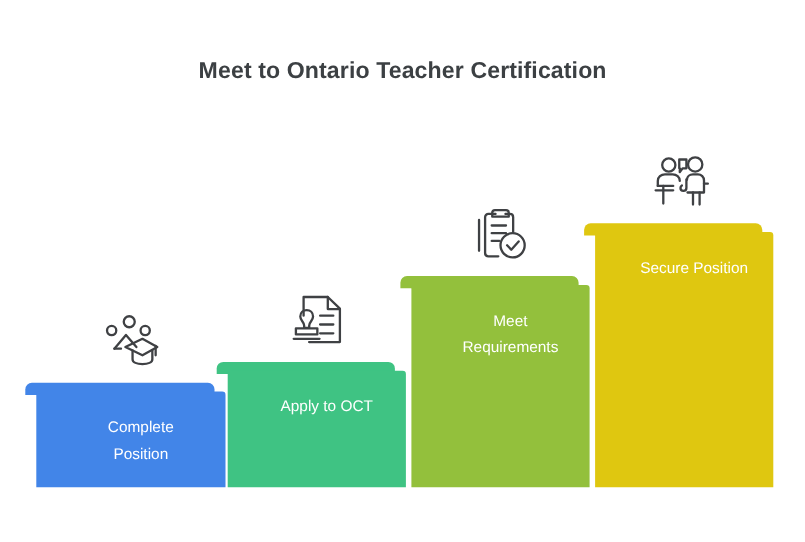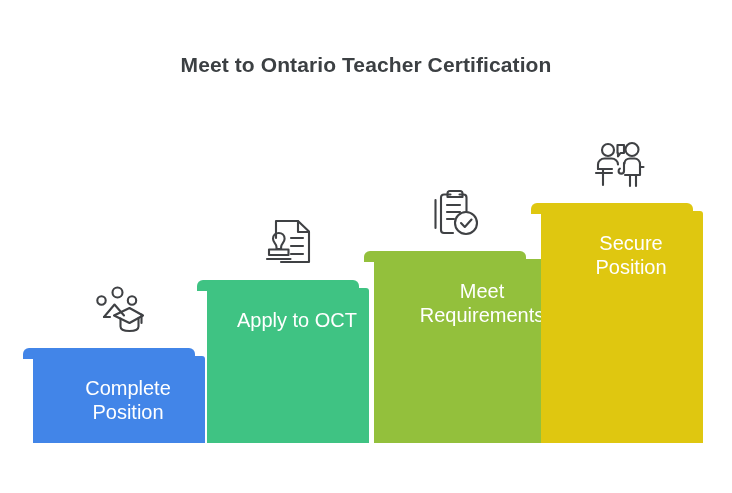--- a/index.html
+++ b/index.html
@@ -66,21 +66,21 @@
     border-radius: 3px 3px 0 0;
   }
 
   .bar-label {
     position: absolute;
     left: 0;
     right: 0;
     top: 20px;
     text-align: center;
     color: #ffffff;
-    font-size: 20px;
+    font-size: 14px;
     line-height: 24px;
     padding: 0 8px;
     box-sizing: border-box;
     white-space: pre-line;
     margin-left: 18px;
   }
 
   .step-icon {
     position: absolute;
     left: 50%;
@@ -131,21 +131,21 @@
           <path d="M50.5 30.5 L50.5 39"></path>
         </svg>
       </div>
       <div class="bar-cap" style="width:172px; background:#4285e8;"></div>
       <div class="bar-body" style="width:172px; background:#4285e8;">
         <div class="bar-label">Complete
 Position</div>
       </div>
     </div>
 
-    <div class="step" id="step-2" style="left:207px; width:162px; height:163px;">
+    <div class="step" id="step-2" style="left:207px; width:162px; height:114px;">
       <div class="step-icon">
         <svg viewBox="0 0 56 52" fill="none" stroke="#3f4144" stroke-width="2.1" stroke-linecap="round" stroke-linejoin="round">
           <path d="M16 22 L16 5 L38 5 L49 15.5 L49 46 L21 46"></path>
           <path d="M38 5 L38 16 L49 16"></path>
           <path d="M31 22 L43 22"></path>
           <path d="M31 30 L43 30"></path>
           <path d="M31 38 L43 38"></path>
           <path d="M16.5 31 C16.5 27.5 13 26.5 13 22.8 C13 19.3 15.6 17 18.8 17 C22 17 24.6 19.3 24.6 22.8 C24.6 26.5 21.1 27.5 21.1 31 L21.1 33 L16.5 33 Z"></path>
           <path d="M9 33.5 L28.5 33.5 L28.5 39 L9 39 Z"></path>
           <path d="M7 43 L30.5 43"></path>
@@ -165,21 +165,21 @@
           <path d="M23 4 L33 4 C34.4 4 35.5 5.1 35.5 6.5 L35.5 10 L20.5 10 L20.5 6.5 C20.5 5.1 21.6 4 23 4 Z"></path>
           <path d="M8.5 13 L8.5 41"></path>
           <path d="M20 18 L33 18"></path>
           <path d="M20 25 L33 25"></path>
           <path d="M20 32 L27 32"></path>
           <circle cx="39" cy="36" r="11"></circle>
           <path d="M34 36 L37.8 40 L44.5 32.5"></path>
         </svg>
       </div>
       <div class="bar-cap" style="width:162px; background:#93c03c;"></div>
-      <div class="bar-body" style="width:162px; background:#93c03c;padding-left:36px;">
+      <div class="bar-body" style="width:162px; background:#93c03c;">
         <div class="bar-label">Meet
 Requirements</div>
       </div>
     </div>
 
     <div class="step" id="step-4" style="left:541px; width:162px; height:240px;">
       <div class="step-icon">
         <svg viewBox="0 0 56 52" fill="none" stroke="#3f4144" stroke-width="2.1" stroke-linecap="round" stroke-linejoin="round">
           <circle cx="14" cy="11" r="6"></circle>
           <circle cx="38" cy="10.5" r="6.5"></circle>

